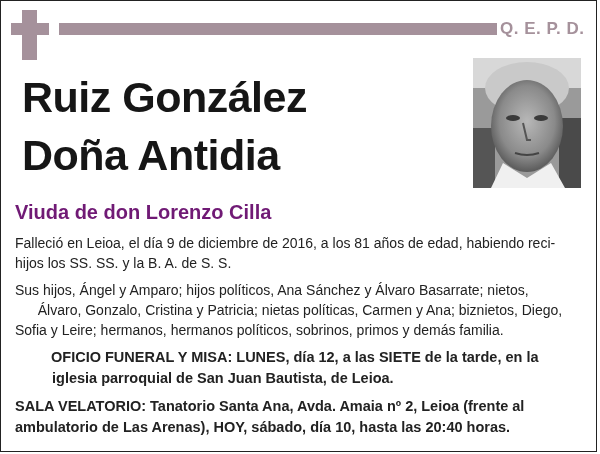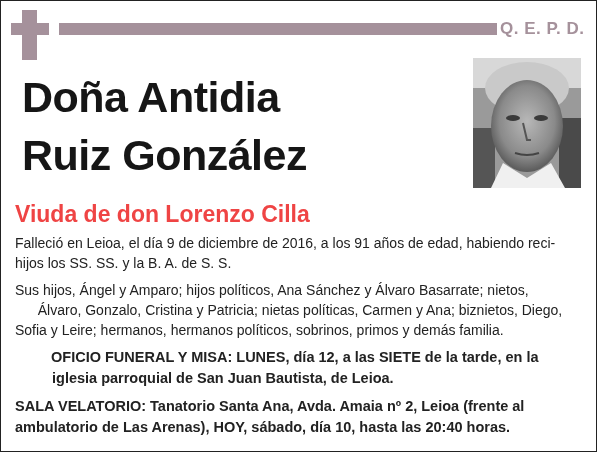--- a/index.html
+++ b/index.html
@@ -5,21 +5,21 @@
     html, body { margin: 0; padding: 0; background: #ffffff; }
     body { width: 600px; height: 454px; position: relative; overflow: hidden; font-family: "Liberation Sans", sans-serif; }
     .frame { position: absolute; left: 0; top: 0; width: 595px; height: 450px; border: 1px solid #222; box-sizing: content-box; border-top-width: 1px; }
     .cross-v { position: absolute; left: 22px; top: 10px; width: 15px; height: 50px; background: #a5919b; }
     .cross-h { position: absolute; left: 11px; top: 23px; width: 38px; height: 12px; background: #a5919b; }
     .rule { position: absolute; left: 59px; top: 23px; width: 438px; height: 12px; background: #a5919b; }
     .qepd { position: absolute; left: 500px; top: 17px; font-size: 17px; font-weight: bold; color: #a5919b; letter-spacing: 0.5px; line-height: 24px; white-space: nowrap; }
     .photo { position: absolute; left: 473px; top: 58px; width: 108px; height: 130px; overflow: hidden; background: #888; }
     .name { position: absolute; left: 22px; top: 68px; font-size: 43px; font-weight: bold; color: #161616; line-height: 58px; letter-spacing: -0.5px; }
     .name div { white-space: nowrap; }
-    .subtitle { position: absolute; left: 15px; top: 201px; font-size: 23px; font-weight: bold; color: #ef4444; white-space: nowrap; }
+    .subtitle { position: absolute; left: 15px; top: 201px; font-size: 20px; font-weight: bold; color: #701a75; white-space: nowrap; }
     .p { position: absolute; left: 15px; width: 570px; font-size: 14px; color: #222; line-height: 21px; white-space: nowrap; }
     .p.bold { font-weight: bold; font-size: 14.5px; }
   </style>
 </head>
 <body>
 
 <div class="frame"></div>
 
 <div class="cross-v"></div>
 <div class="cross-h"></div>
@@ -43,27 +43,27 @@
     <ellipse cx="54" cy="68" rx="36" ry="46" fill="url(#face)"></ellipse>
     <ellipse cx="40" cy="60" rx="7" ry="3" fill="#3a3a3a"></ellipse>
     <ellipse cx="68" cy="60" rx="7" ry="3" fill="#3a3a3a"></ellipse>
     <path d="M50 65 L54 82 L58 82" stroke="#555" stroke-width="2" fill="none"></path>
     <path d="M42 95 Q54 99 66 95" stroke="#444" stroke-width="2" fill="none"></path>
     <path d="M18 130 L30 105 L54 120 L78 105 L92 130 Z" fill="#f0f0f0"></path>
   </svg>
 </div>
 
 <div class="name">
+  <div>Ruiz González</div>
   <div>Doña Antidia</div>
-  <div>Ruiz González</div>
 </div>
 
 <div class="subtitle">Viuda de don Lorenzo Cilla</div>
 
-<div class="p" style="top:233px;">Falleció en Leioa, el día 9 de diciembre de 2016, a los 91 años de edad, habiendo reci-</div>
+<div class="p" style="top:233px;">Falleció en Leioa, el día 9 de diciembre de 2016, a los 81 años de edad, habiendo reci-</div>
 <div class="p" style="top:253px;">hijos los SS. SS. y la B. A. de S. S.</div>
 
 <div class="p" style="top:280px;">Sus hijos, Ángel y Amparo; hijos políticos, Ana Sánchez y Álvaro Basarrate; nietos,</div>
 <div class="p" style="top:300px;text-align:center;">Álvaro, Gonzalo, Cristina y Patricia; nietas políticas, Carmen y Ana; biznietos, Diego,</div>
 <div class="p" style="top:320px;">Sofia y Leire; hermanos, hermanos políticos, sobrinos, primos y demás familia.</div>
 
 <div class="p bold" style="top:347px;margin-left:36px;">OFICIO FUNERAL Y MISA: LUNES, día 12, a las SIETE de la tarde, en la</div>
 <div class="p bold" style="top:368px;margin-left:37px;">iglesia parroquial de San Juan Bautista, de Leioa.</div>
 
 <div class="p bold" style="top:396px;">SALA VELATORIO: Tanatorio Santa Ana, Avda. Amaia nº 2, Leioa (frente al</div>

